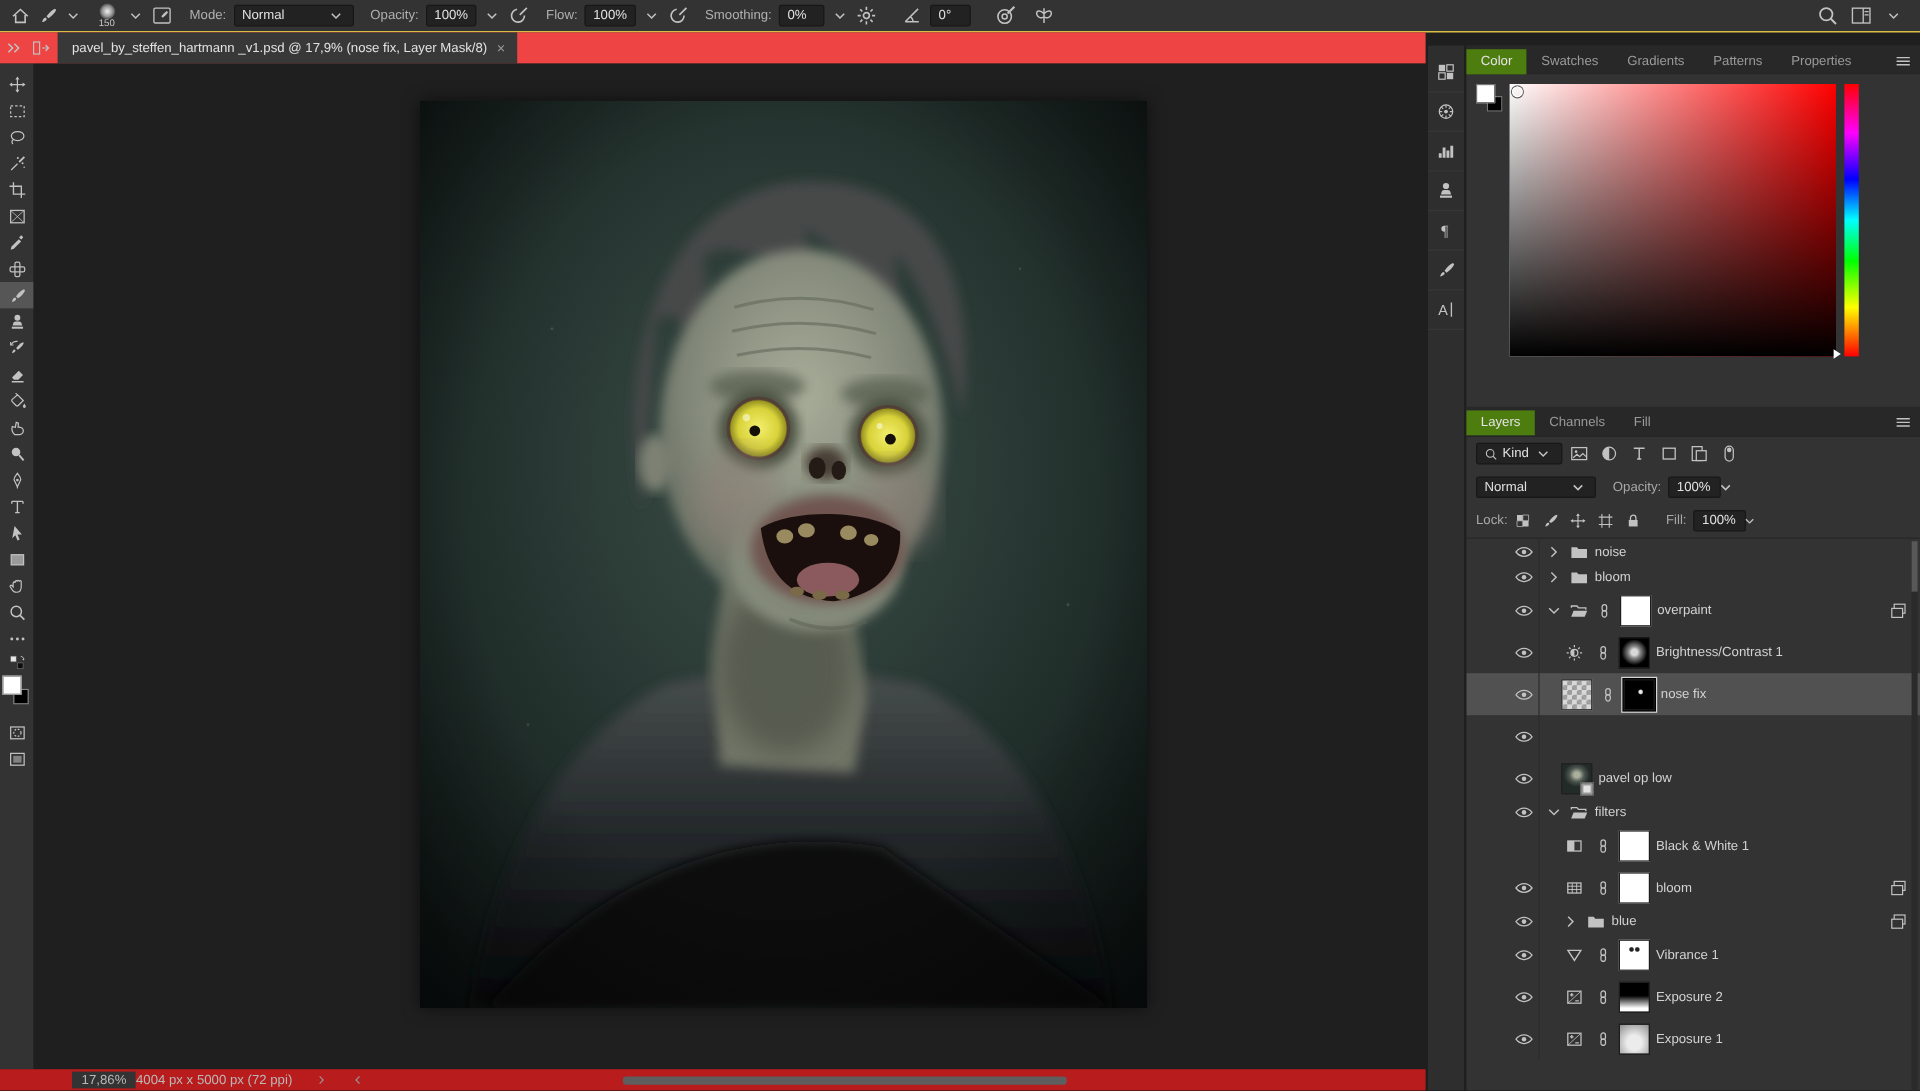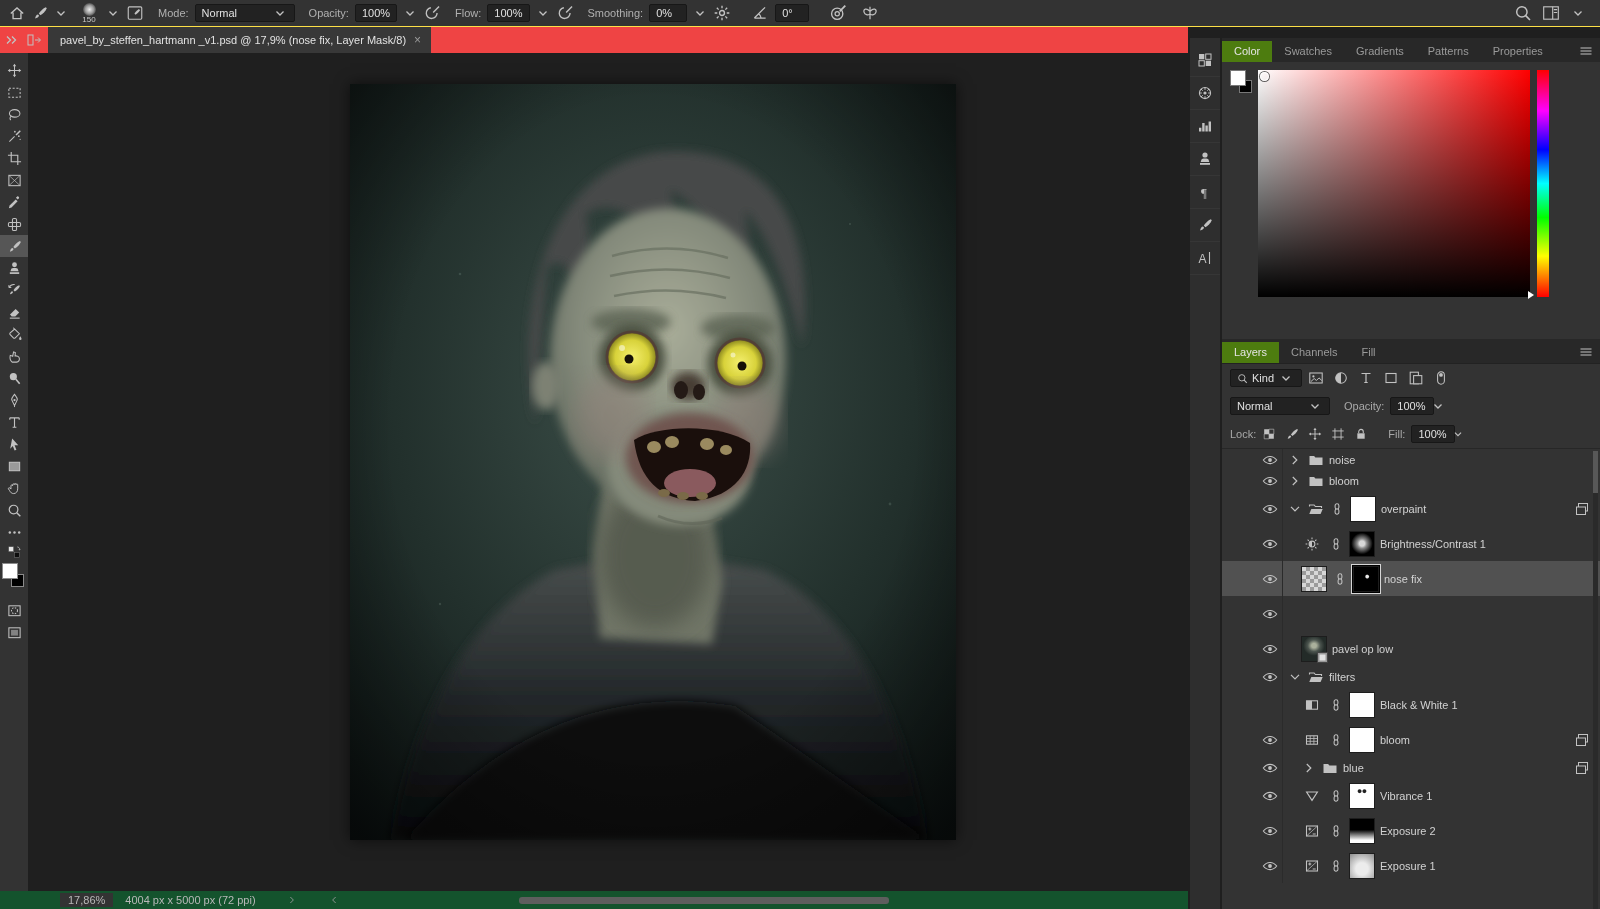--- a/index.html
+++ b/index.html
@@ -33,21 +33,21 @@
   .tool.selected{background:#565656;}
   .fgbg{position:relative;width:26px;height:30px;margin-top:4px;}
   .fg-sw{position:absolute;left:1px;top:0;width:16px;height:16px;background:#fff;border:1px solid #8a8a8a;z-index:2;}
   .bg-sw{position:absolute;left:10px;top:11px;width:13px;height:13px;background:#000;border:1px solid #8a8a8a;}
 
   
   .canvas-area{position:absolute;left:28px;top:53px;width:1160px;height:838px;background:#1f1f1f;overflow:hidden;}
   .doc-image{position:absolute;left:322px;top:31px;width:606px;height:756px;box-shadow:0 0 14px rgba(0,0,0,.6);}
 
   
-  .status-bar{position:absolute;left:0;top:891px;width:1188px;height:18px;background:#14532d;display:flex;align-items:center;color:#b8b8b8;gap:12px;}
+  .status-bar{position:absolute;left:0;top:891px;width:1188px;height:18px;background:#b91c1c;display:flex;align-items:center;color:#b8b8b8;}
   .status-zoom{margin-left:60px;background:#333;padding:1px 8px;}
   .status-info{}
   .status-bar .ic{width:12px;height:12px;margin-left:18px;color:#9a9a9a;}
   .hscroll-thumb{position:absolute;left:519px;top:6px;width:370px;height:7px;background:#5e5e5e;border-radius:3px;}
 
   
   .panel-strip{position:absolute;left:1190px;top:38px;width:30px;height:871px;background:#2e2e2e;display:flex;flex-direction:column;align-items:center;padding-top:6px;}
   .pstrip-cell{width:30px;height:33px;display:flex;align-items:center;justify-content:center;border-bottom:1px solid rgba(255,255,255,.04);}
 
   

